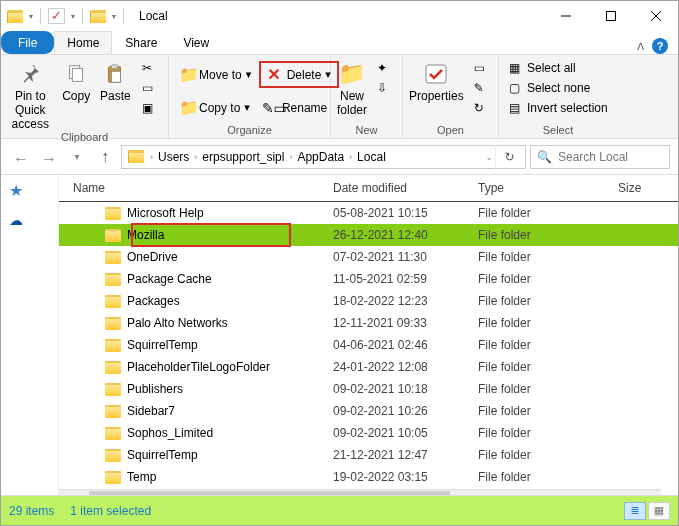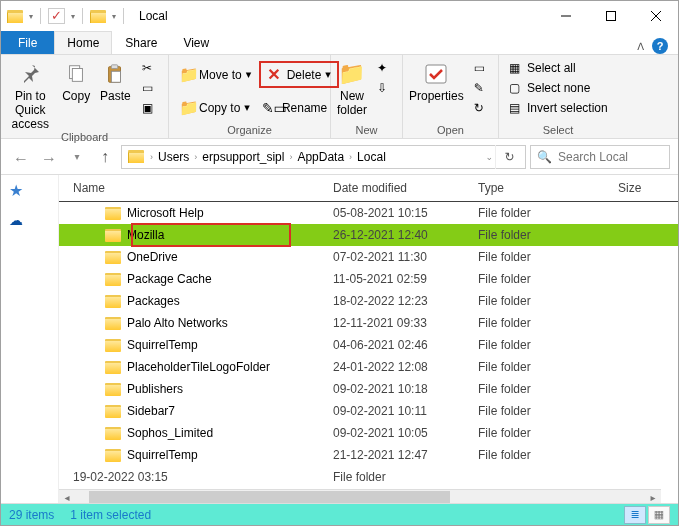--- a/index.html
+++ b/index.html
@@ -11,21 +11,21 @@
 .check-icon { color: #d04040; font-size: 13px; border: 1px solid #ccc; padding: 0 2px; line-height: 14px; }
 .dropdown-caret { font-size: 8px; margin-left: 2px; color: #777; }
 .divider { width: 1px; height: 16px; background: #ccc; margin: 0 3px; }
 .title-text { font-size: 12px; padding-left: 6px; }
 .win-controls { margin-left: auto; display: flex; }
 .win-btn { width: 45px; height: 30px; display: flex; align-items: center; justify-content: center; font-size: 10px; font-family: "Segoe UI", sans-serif; }
 .win-btn svg { width: 10px; height: 10px; }
 
 .tabs-row { height: 24px; display: flex; align-items: flex-end; border-bottom: 1px solid #ddd; background: #fff; }
 .tab { padding: 4px 12px; font-size: 12px; cursor: pointer; border: 1px solid transparent; border-bottom: none; }
-.tab.file { background: #1979ca; color: #fff; padding: 4px 16px; }
+.tab.file { background: #1979ca; color: #fff; padding: 4px 16px; border-radius: 9px; }
 .tab.active { border-color: #ddd; background: #f4f4f4; }
 .help-icon { margin-left: auto; padding: 0 10px; display: flex; align-items: center; gap: 8px; }
 .help-icon .caret { font-size: 10px; color: #555; }
 .help-icon .q { width: 16px; height: 16px; border-radius: 50%; background: #1979ca; color: #fff; display: flex; align-items: center; justify-content: center; font-size: 11px; font-weight: bold; }
 
 .ribbon { height: 84px; background: #f4f4f4; display: flex; border-bottom: 1px solid #ddd; }
 .ribbon-group { border-right: 1px solid #ddd; display: flex; flex-direction: column; padding: 2px 6px 0; }
 .ribbon-group-content { flex: 1; display: flex; align-items: flex-start; gap: 6px; }
 .ribbon-group-label { text-align: center; font-size: 11px; color: #555; padding-bottom: 2px; }
 .big-btn { display: flex; flex-direction: column; align-items: center; width: 56px; text-align: center; font-size: 11px; padding-top: 2px; }
@@ -60,21 +60,21 @@
 .file-list { flex: 1; overflow: auto; position: relative; }
 .cols { display: grid; grid-template-columns: 260px 145px 140px 60px; padding: 6px 0 6px 14px; border-bottom: 1px solid #404040; color: #444; font-size: 12px; }
 .cols-scroll { overflow-y: scroll; height: calc(100% - 28px); }
 .row { display: grid; grid-template-columns: 260px 145px 140px 60px; padding: 2px 0 2px 14px; align-items: center; height: 22px; font-size: 12px; }
 .row.selected { background: #84cc16; }
 .row .fname { display: flex; align-items: center; gap: 6px; padding-left: 32px; }
 .row .fdate, .row .ftype, .row .fsize { color: #444; }
 .row-folder-icon { width: 16px; height: 13px; background: linear-gradient(#ffe89a, #ffc933); border-radius: 1px; border-top: 2px solid #f0c850; }
 .sel-highlight { border: 2.5px solid #d93025; position: absolute; pointer-events: none; }
 
-.status-bar { position: absolute; bottom: 0; left: 0; right: 0; height: 22px; border-top: 1px solid #ddd; display: flex; align-items: center; padding: 0 8px; font-size: 11px; color: #1979ca; gap: 16px; background: #5eead4; }
+.status-bar { position: absolute; bottom: 0; left: 0; right: 0; height: 30px; border-top: 1px solid #ddd; display: flex; align-items: center; padding: 0 8px; font-size: 11px; color: #1979ca; gap: 16px; background: #bef264; }
 .status-bar .sb-right { margin-left: auto; display: flex; gap: 2px; }
 .view-toggle { width: 22px; height: 18px; border: 1px solid #ccc; display: flex; align-items: center; justify-content: center; font-size: 11px; color: #777; background: #fafafa; }
 .view-toggle.active { background: #d0e8ff; color: #1979ca; border-color: #8bc; }
 
 .hscroll { height: 16px; background: #f0f0f0; border-top: 1px solid #ddd; display: flex; align-items: center; }
 .hscroll .thumb { height: 14px; width: 60%; background: #cdcdcd; margin-left: 14px; }
 .hscroll .arrow { width: 16px; text-align: center; color: #777; font-size: 10px; }
 </style>
 </head>
 <body>
@@ -373,21 +373,21 @@
           </span>
           <span class="fdate">09-02-2021 10:18</span>
           <span class="ftype">File folder</span>
           <span class="fsize"></span>
         </div>
         <div class="row">
           <span class="fname">
             <span class="row-folder-icon"></span>
             <span>Sidebar7</span>
           </span>
-          <span class="fdate">09-02-2021 10:11</span>
+          <span class="fdate">09-02-2021 10:26</span>
           <span class="ftype">File folder</span>
           <span class="fsize"></span>
         </div>
         <div class="row">
           <span class="fname">
             <span class="row-folder-icon"></span>
             <span>Sophos_Limited</span>
           </span>
           <span class="fdate">09-02-2021 10:05</span>
           <span class="ftype">File folder</span>
@@ -396,20 +396,24 @@
         <div class="row">
           <span class="fname">
             <span class="row-folder-icon"></span>
             <span>SquirrelTemp</span>
           </span>
           <span class="fdate">21-12-2021 12:47</span>
           <span class="ftype">File folder</span>
           <span class="fsize"></span>
         </div>
         <div class="row">
+          <span class="fname">
+            <span class="row-folder-icon"></span>
+            <span>Temp</span>
+          </span>
           <span class="fdate">19-02-2022 03:15</span>
           <span class="ftype">File folder</span>
           <span class="fsize"></span>
         </div>
       </div>
     <div class="sel-highlight" style="left:72px; top:48px; width:160px; height:24px"></div>
     <div class="hscroll" style="position:absolute;bottom:0;left:0;right:17px">
       <span class="arrow">◂</span>
         <div class="thumb"></div>
         <span class="arrow" style="margin-left:auto">▸</span>

